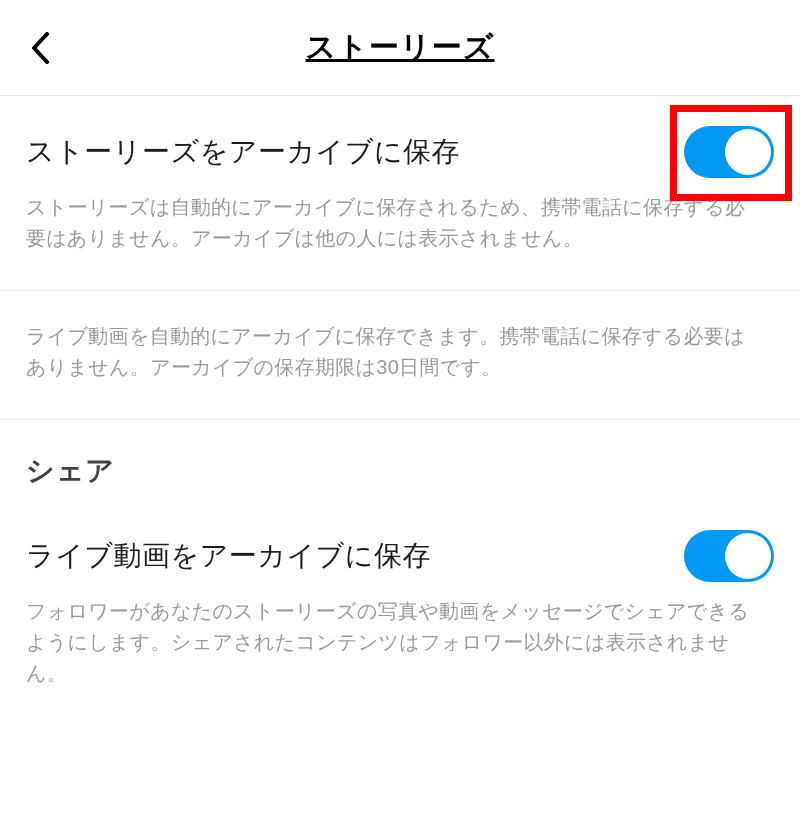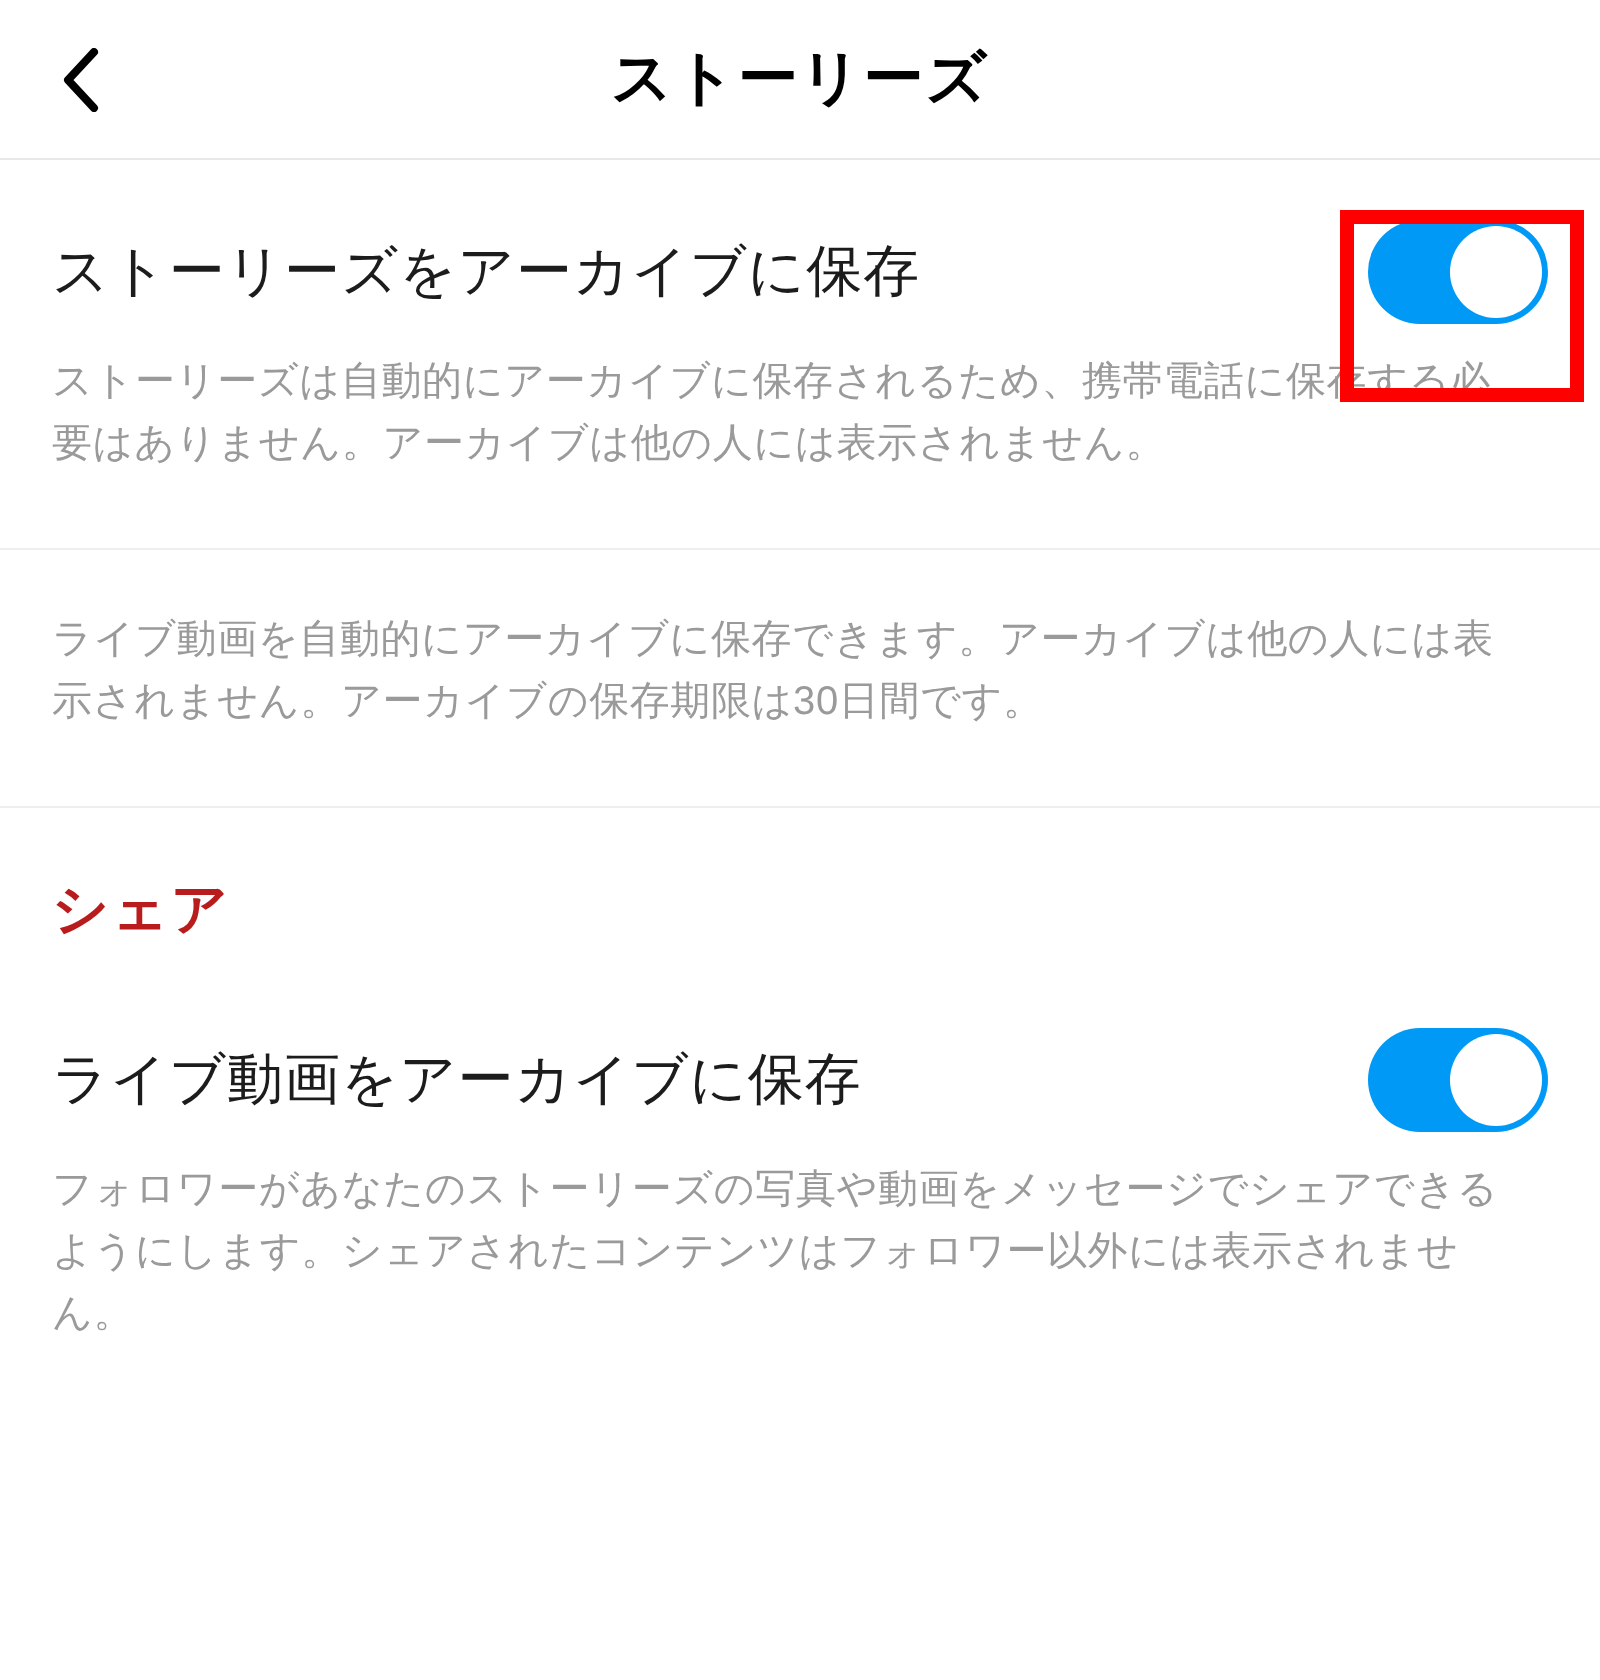--- a/index.html
+++ b/index.html
@@ -10,24 +10,25 @@
     body {
       width: 800px;
       height: 840px;
       background: #ffffff;
       font-family: -apple-system, "Hiragino Sans", "Hiragino Kaku Gothic ProN", sans-serif;
       overflow: hidden;
     }
     .header {
       display: flex;
       align-items: center;
-      height: 80px;
+      height: 96px;
       padding: 0 20px;
       border-bottom: 1px solid #e8e8e8;
       position: relative;
+      text-decoration: underline;
     }
     .back-btn {
       position: absolute;
       left: 24px;
       cursor: pointer;
       width: 34px;
       height: 34px;
       display: flex;
       align-items: center;
       justify-content: center;
@@ -96,21 +97,21 @@
       top: 105px;
       right: 8px;
       pointer-events: none;
     }
     .section-block {
       padding: 32px 26px 4px 26px;
     }
     .section-header {
       font-size: 28px;
       font-weight: 700;
-      color: #b91c1c;
+      color: #404040;
       margin-bottom: 40px;
       letter-spacing: 1px;
     }
     .container {
       position: relative;
     }
   </style>
 </head>
 <body>
 
@@ -131,21 +132,21 @@
       <div class="setting-row">
         <div class="setting-title">ストーリーズをアーカイブに保存</div>
         <div class="toggle">
           <div class="toggle-knob"></div>
         </div>
       </div>
       <div class="setting-desc">ストーリーズは自動的にアーカイブに保存されるため、携帯電話に保存する必要はありません。アーカイブは他の人には表示されません。</div>
     </div>
 
     <div class="setting-block">
-      <div class="setting-desc">ライブ動画を自動的にアーカイブに保存できます。アーカイブは他の人には表示されません。アーカイブの保存期限は30日間です。</div>
+      <div class="setting-desc">ライブ動画を自動的にアーカイブに保存できます。携帯電話に保存する必要はありません。アーカイブの保存期限は30日間です。</div>
     </div>
 
     <div class="section-block">
       <div class="section-header">シェア</div>
 
       <div class="setting-row">
         <div class="setting-title">ライブ動画をアーカイブに保存</div>
         <div class="toggle">
           <div class="toggle-knob"></div>
         </div>

